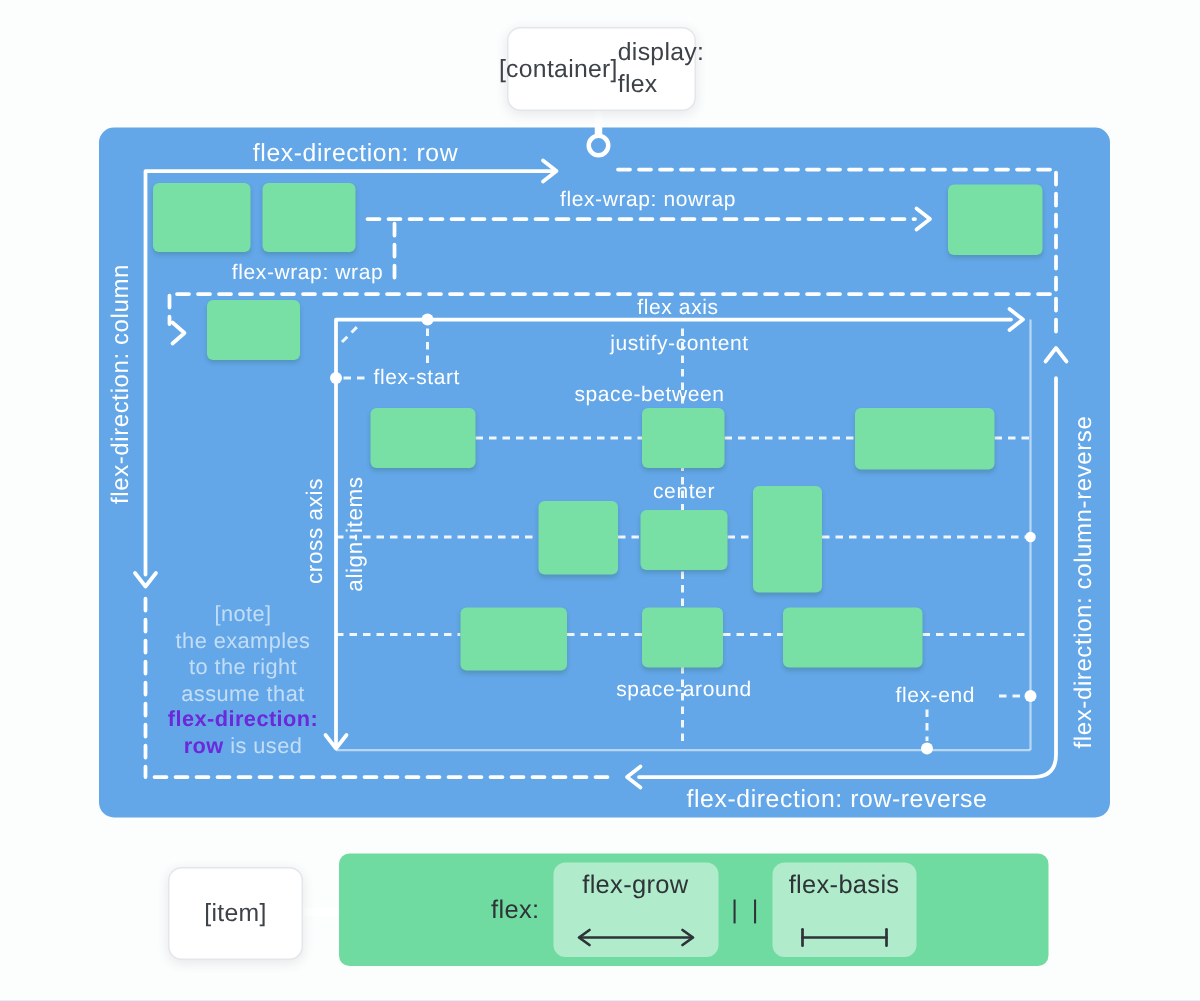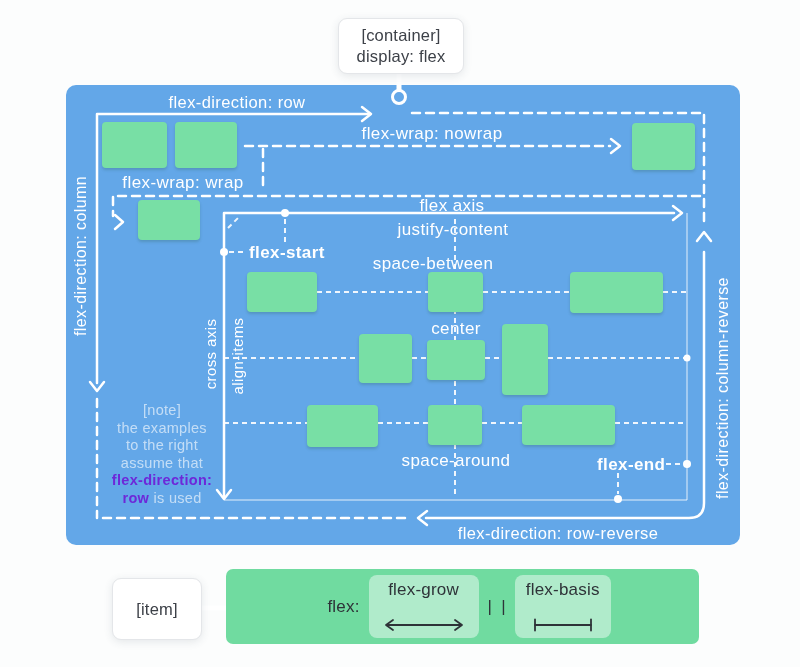--- a/index.html
+++ b/index.html
@@ -3,34 +3,34 @@
 <meta charset="utf-8">
 <style>
   html,body{margin:0;padding:0;background:#fcfdfd;}
   .stage{position:relative;width:800px;height:667px;background:#fcfdfd;
          font-family:"Liberation Sans",sans-serif;overflow:hidden;}
   .container{position:absolute;left:66px;top:85px;width:674px;height:460px;
              background:#63a7e8;border-radius:10px;}
   svg.lines{position:absolute;left:0;top:0;pointer-events:none;}
   .box{position:absolute;background:#78dfa5;border-radius:4px;
        box-shadow:0 2px 3px rgba(30,80,55,.22);}
-  .lbl{position:absolute;color:#fff;font-size:17px;letter-spacing:.4px;
+  .lbl{position:absolute;color:#fff;font-size:14px;letter-spacing:.4px;
        white-space:nowrap;transform:translateX(-50%);}
   .lbl.big{font-size:16.5px;text-align:right;}
-  .lbl.plain{transform:none;font-weight:bold;}
+  .lbl.plain{transform:none;}
   .vlbl{position:absolute;color:#fff;font-size:16px;letter-spacing:.4px;white-space:nowrap;
         transform:translate(-50%,-50%) rotate(-90deg);}
   .vlbl.small{font-size:15px;}
   .note{position:absolute;left:162px;top:402px;transform:translateX(-50%);
         color:rgba(255,255,255,.62);font-size:14.5px;line-height:17.5px;
         text-align:center;letter-spacing:.3px;white-space:nowrap;}
   .note b{color:#6d28d9;font-weight:bold;}
   .tooltip{position:absolute;background:#fff;border:1px solid #e4e6e9;border-radius:9px;
            box-shadow:0 2px 8px rgba(60,70,90,.12);color:#3d4148;font-size:16.5px;
-           display:flex;flex-direction:column;align-items:center;justify-content:center;
+           display:flex;align-items:center;justify-content:center;
            line-height:21px;letter-spacing:.2px;}
   .itembar{position:absolute;left:226px;top:569px;width:460px;height:75px;
            background:#70dba0;border-radius:7px;display:flex;align-items:center;
            justify-content:center;gap:9px;color:#2e3338;font-size:17px;letter-spacing:.2px;padding-left:13px;}
   .prop{background:rgba(255,255,255,.45);border-radius:8px;padding:5px 11px 6px;
         display:flex;flex-direction:column;align-items:center;gap:18px;}
   .prop .arrow{display:block;}
   .sep{color:#2e3338;}
 </style>
 </head>
@@ -109,21 +109,21 @@
   <div class="box" style="left:570px;top:272px;width:93px;height:41px"></div>
   <div class="box" style="left:359px;top:334px;width:53px;height:49px"></div>
   <div class="box" style="left:427px;top:340px;width:58px;height:40px"></div>
   <div class="box" style="left:502px;top:324px;width:46px;height:71px"></div>
   <div class="box" style="left:307px;top:405px;width:71px;height:42px"></div>
   <div class="box" style="left:428px;top:405px;width:54px;height:40px"></div>
   <div class="box" style="left:522px;top:405px;width:93px;height:40px"></div>
 
   <div class="lbl big" style="left:237px;top:93px">flex-direction: row</div>
   <div class="lbl" style="left:432px;top:124px">flex-wrap: nowrap</div>
-  <div class="lbl" style="left:183px;top:173px">flex-wrap: wrap</div>
+  <div class="lbl" style="left:205px;top:173px">flex-wrap: wrap</div>
   <div class="lbl big" style="left:558px;top:524px">flex-direction: row-reverse</div>
   <div class="vlbl" style="left:81px;top:256px">flex-direction: column</div>
   <div class="vlbl" style="left:723px;top:388px">flex-direction: column-reverse</div>
 
   <div class="lbl" style="left:452px;top:196px">flex axis</div>
   <div class="lbl" style="left:453px;top:220px">justify-content</div>
   <div class="vlbl small" style="left:210px;top:354px">cross axis</div>
   <div class="vlbl small" style="left:237px;top:356px">align-items</div>
   <div class="lbl plain" style="left:249px;top:243px">flex-start</div>
   <div class="lbl plain" style="left:597px;top:455px">flex-end</div>

